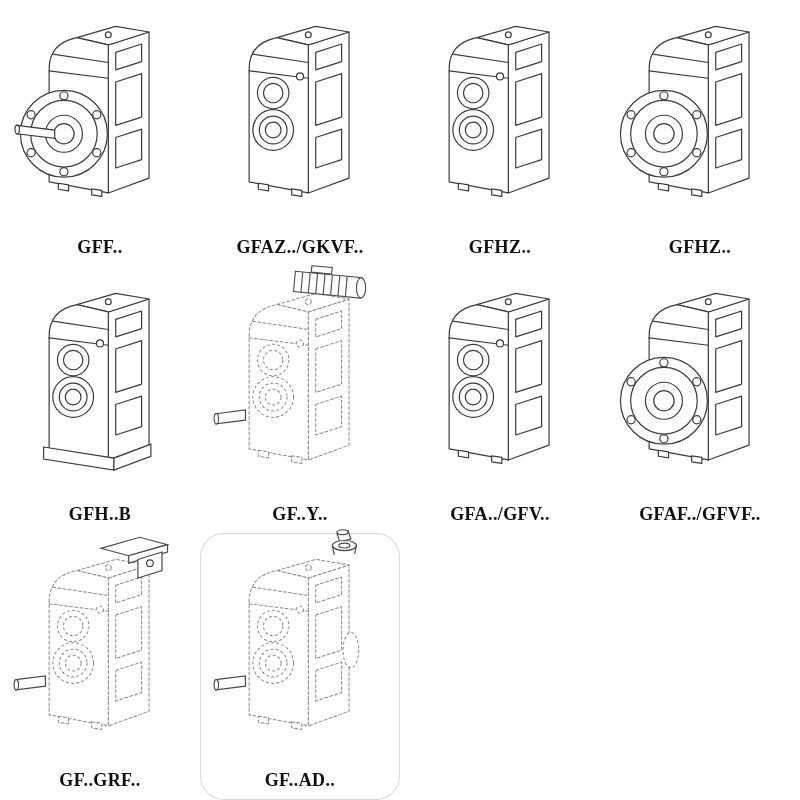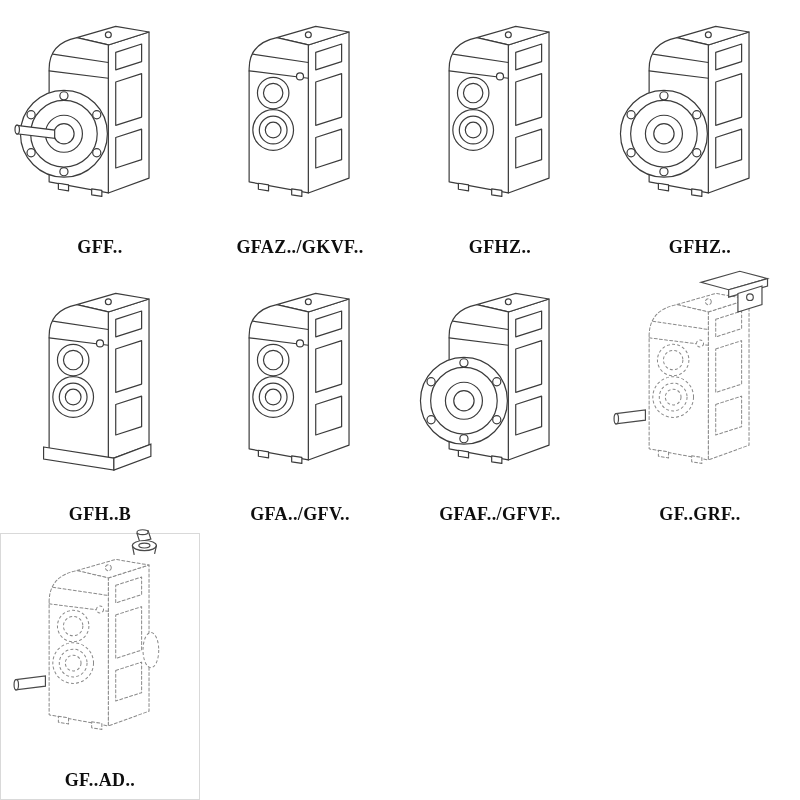--- a/index.html
+++ b/index.html
@@ -17,21 +17,21 @@
     display:flex;flex-direction:column;align-items:center;
     justify-content:flex-end;box-sizing:border-box;
     padding:4px 2px 9px;
   }
   .drawing{width:184px;height:222px;flex:0 0 auto;}
   .label{
     font-weight:700;font-size:18px;line-height:1.15;
     color:#0e0e0e;letter-spacing:0.4px;white-space:nowrap;
     margin-top:20px;
   }
-  .bordered{box-shadow:inset 0 0 0 1px #d9d9d9;}
+  .bordered{box-shadow:inset 0 0 0 1px #d9d9d9;border-radius:24px;}
   .defs-holder{position:absolute;width:0;height:0;overflow:hidden;}
 </style>
 </head>
 <body>
 
 <svg class="defs-holder" xmlns="http://www.w3.org/2000/svg" xmlns:xlink="http://www.w3.org/1999/xlink" aria-hidden="true">
   <defs>
 
     <g id="housing-g" fill="#fff" stroke-linejoin="round" stroke-linecap="round">
       <path d="M104,54 L148,40 L148,198 L104,214 Z"></path>
@@ -214,20 +214,26 @@
 
 
   <div class="cell">
     <svg class="drawing" viewBox="0 0 190 240" xmlns="http://www.w3.org/2000/svg" xmlns:xlink="http://www.w3.org/1999/xlink">
         <use href="#gb-foot" xlink:href="#gb-foot"></use>
       </svg>
     <div class="label">GFH..B</div>
   </div>
 
 
+  <div class="cell">
+    <svg class="drawing" viewBox="0 0 190 240" xmlns="http://www.w3.org/2000/svg" xmlns:xlink="http://www.w3.org/1999/xlink">
+        <use href="#gb-dash-y" xlink:href="#gb-dash-y"></use>
+      </svg>
+    <div class="label">GF..Y..</div>
+  </div>
 
   <div class="cell">
     <svg class="drawing" viewBox="0 0 190 240" xmlns="http://www.w3.org/2000/svg" xmlns:xlink="http://www.w3.org/1999/xlink">
         <use href="#gb-hollow" xlink:href="#gb-hollow"></use>
       </svg>
     <div class="label">GFA../GFV..</div>
   </div>
 
   <div class="cell">
     <svg class="drawing" viewBox="0 0 190 240" xmlns="http://www.w3.org/2000/svg" xmlns:xlink="http://www.w3.org/1999/xlink">

